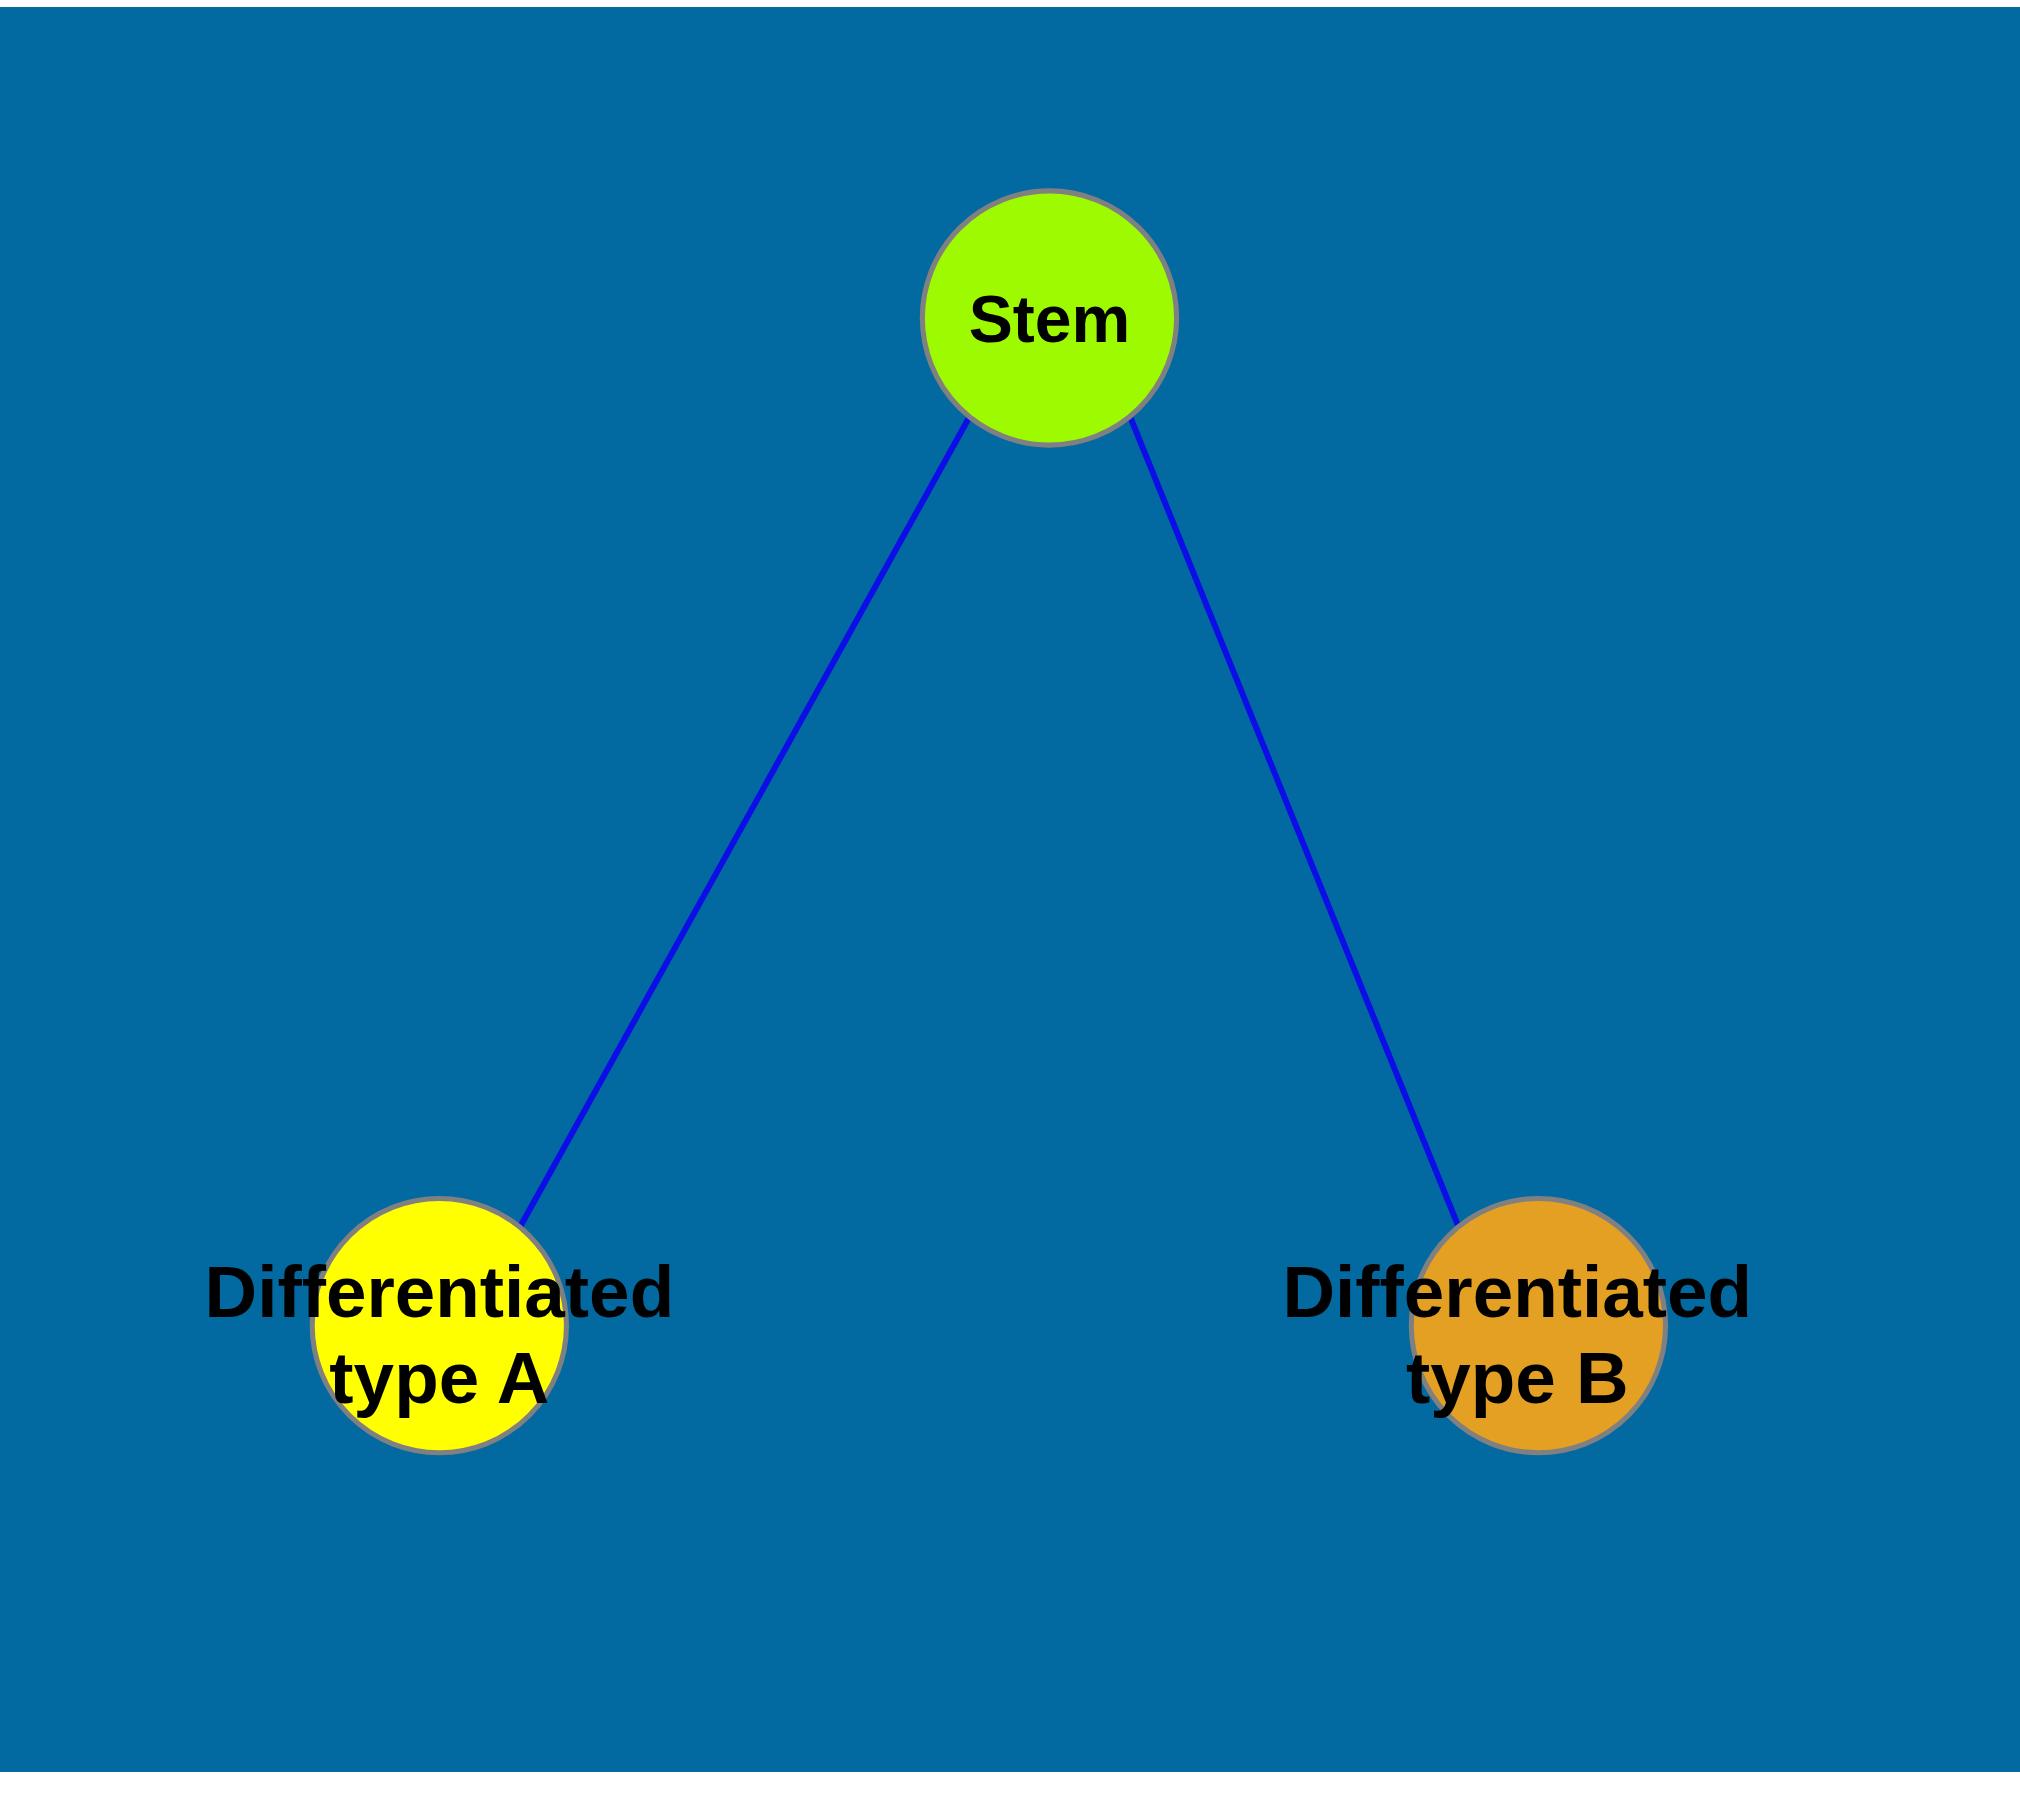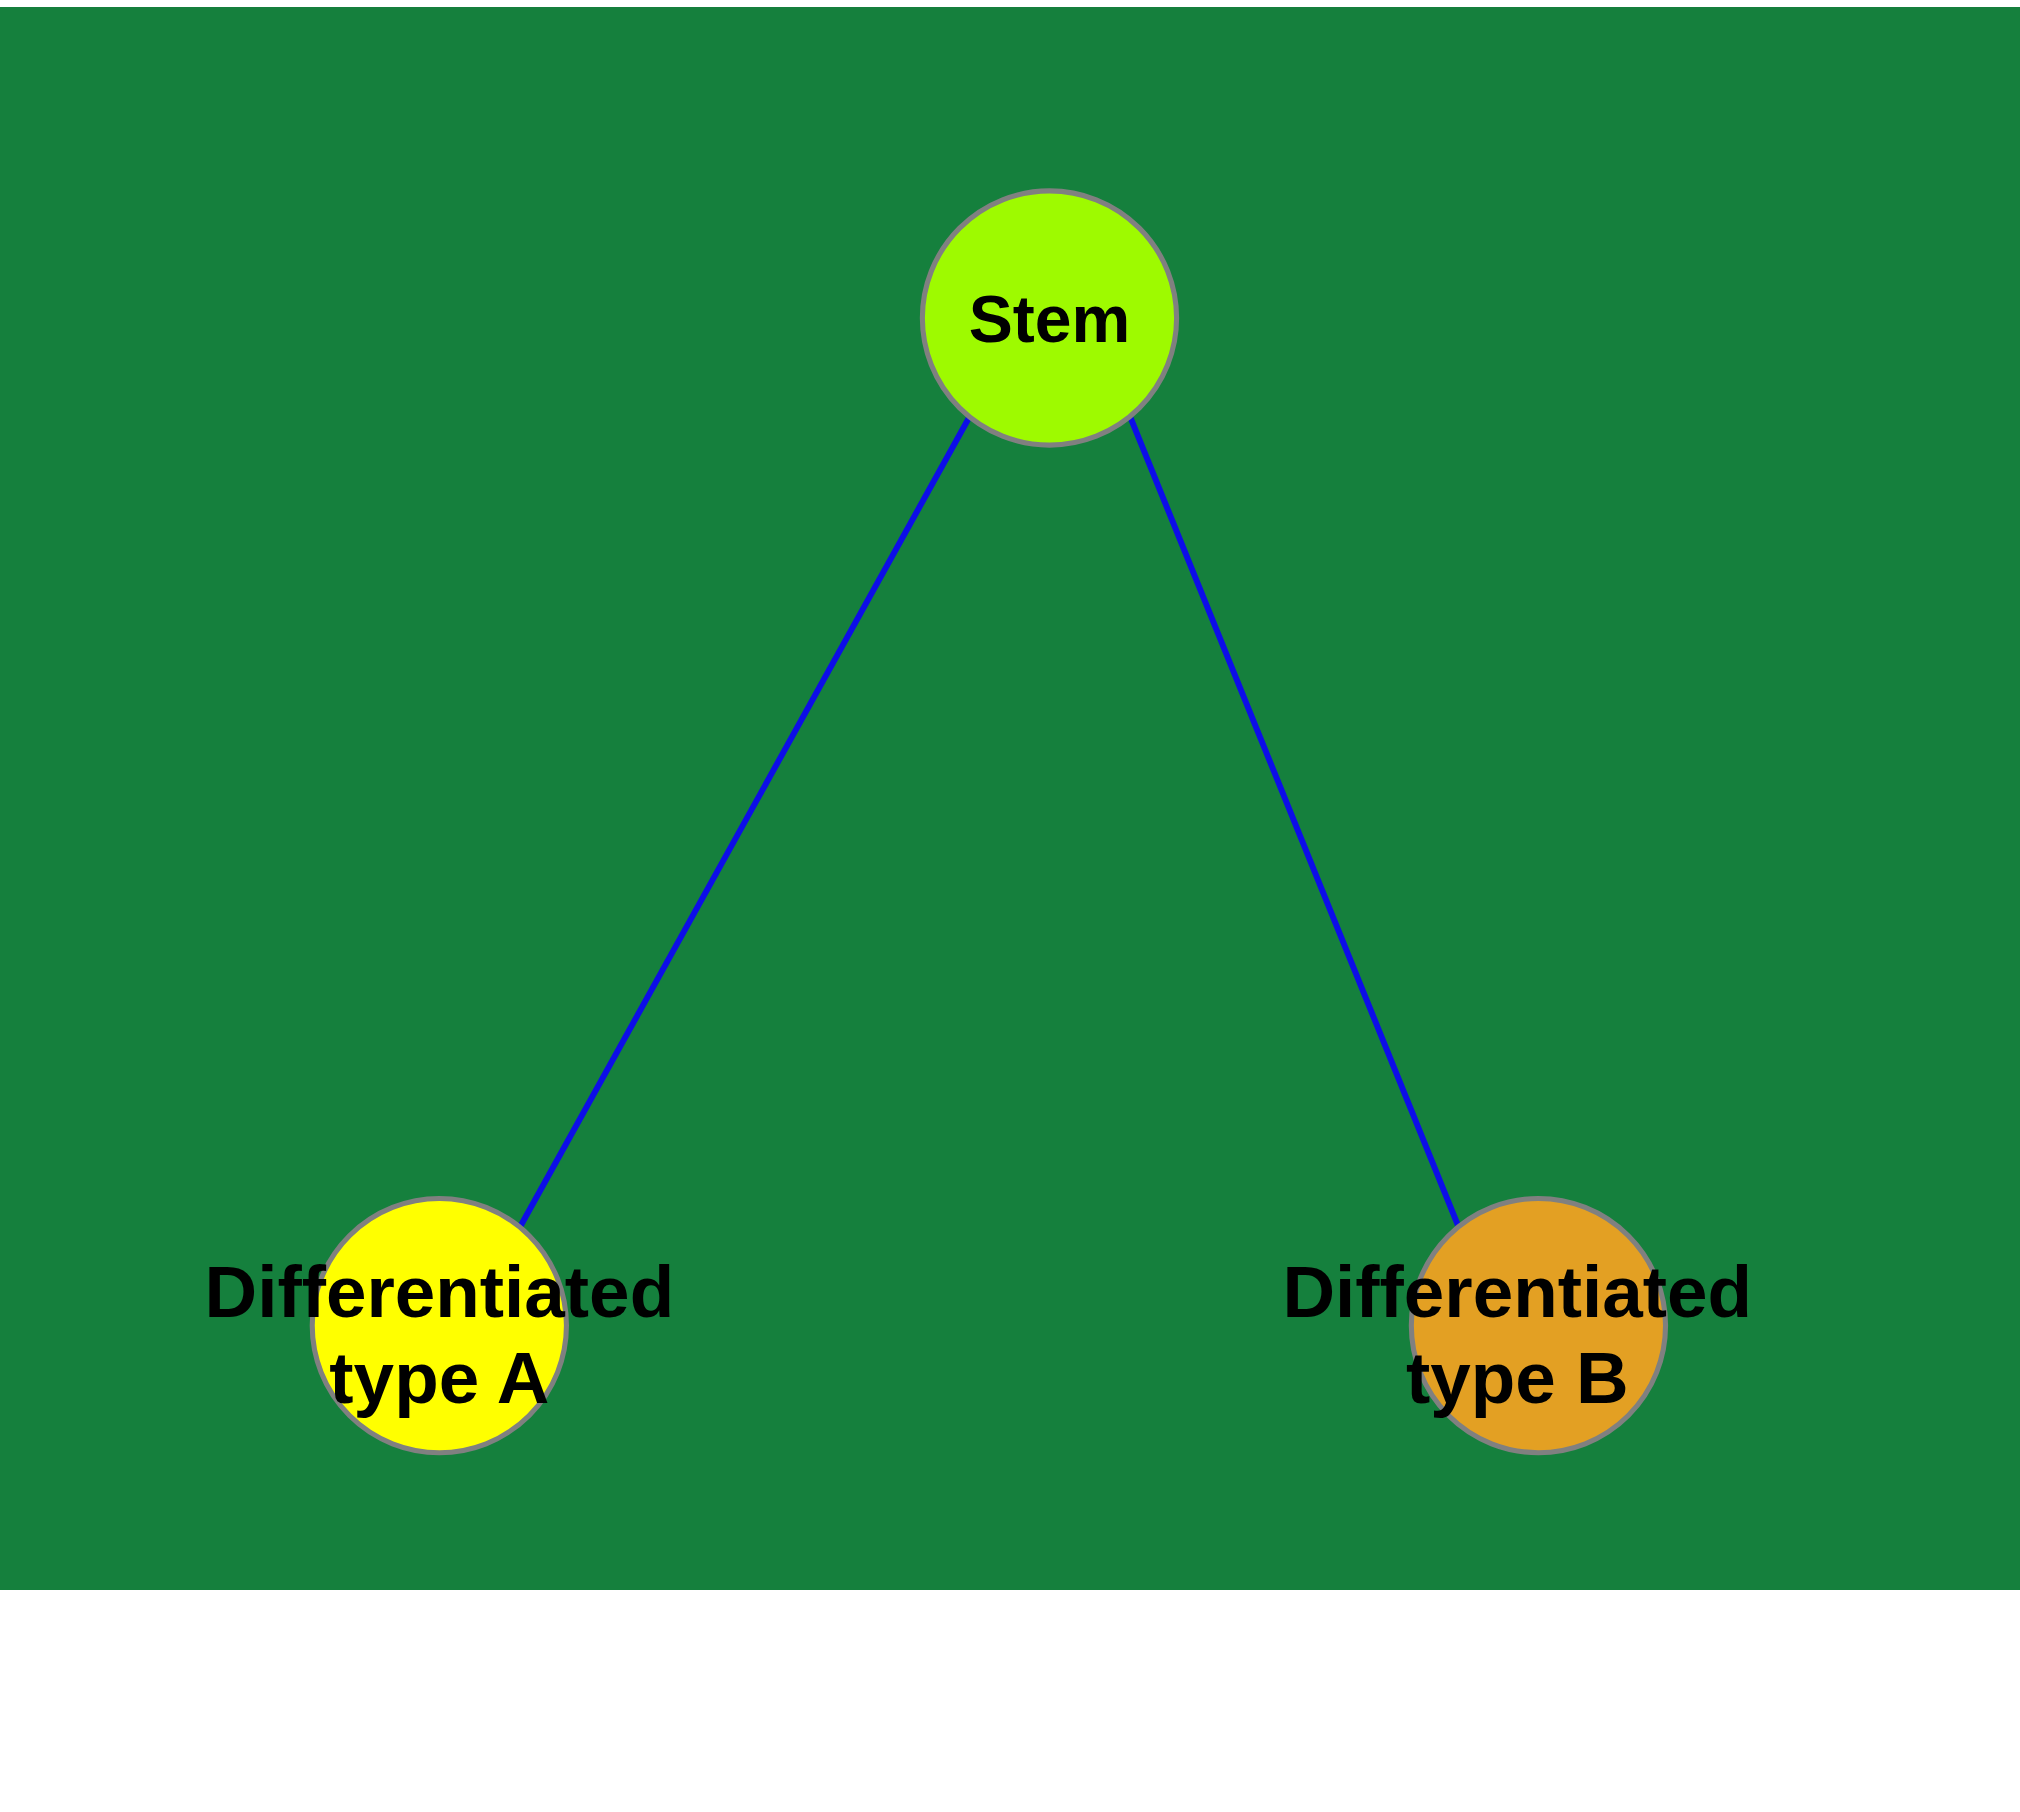--- a/index.html
+++ b/index.html
@@ -17,22 +17,22 @@
     position: relative;
     width: 2021px;
     height: 1812px;
     background: #ffffff;
   }
   #plot-area {
     position: absolute;
     left: 0;
     top: 6.8px;
     width: 2021px;
-    height: 1583px;
-    background: #15803d;
+    height: 1765px;
+    background: #0369a1;
     overflow: hidden;
   }
   #graph-svg {
     position: absolute;
     left: 0;
     top: 0;
     width: 2021px;
     height: 1805px;
     display: block;
   }

